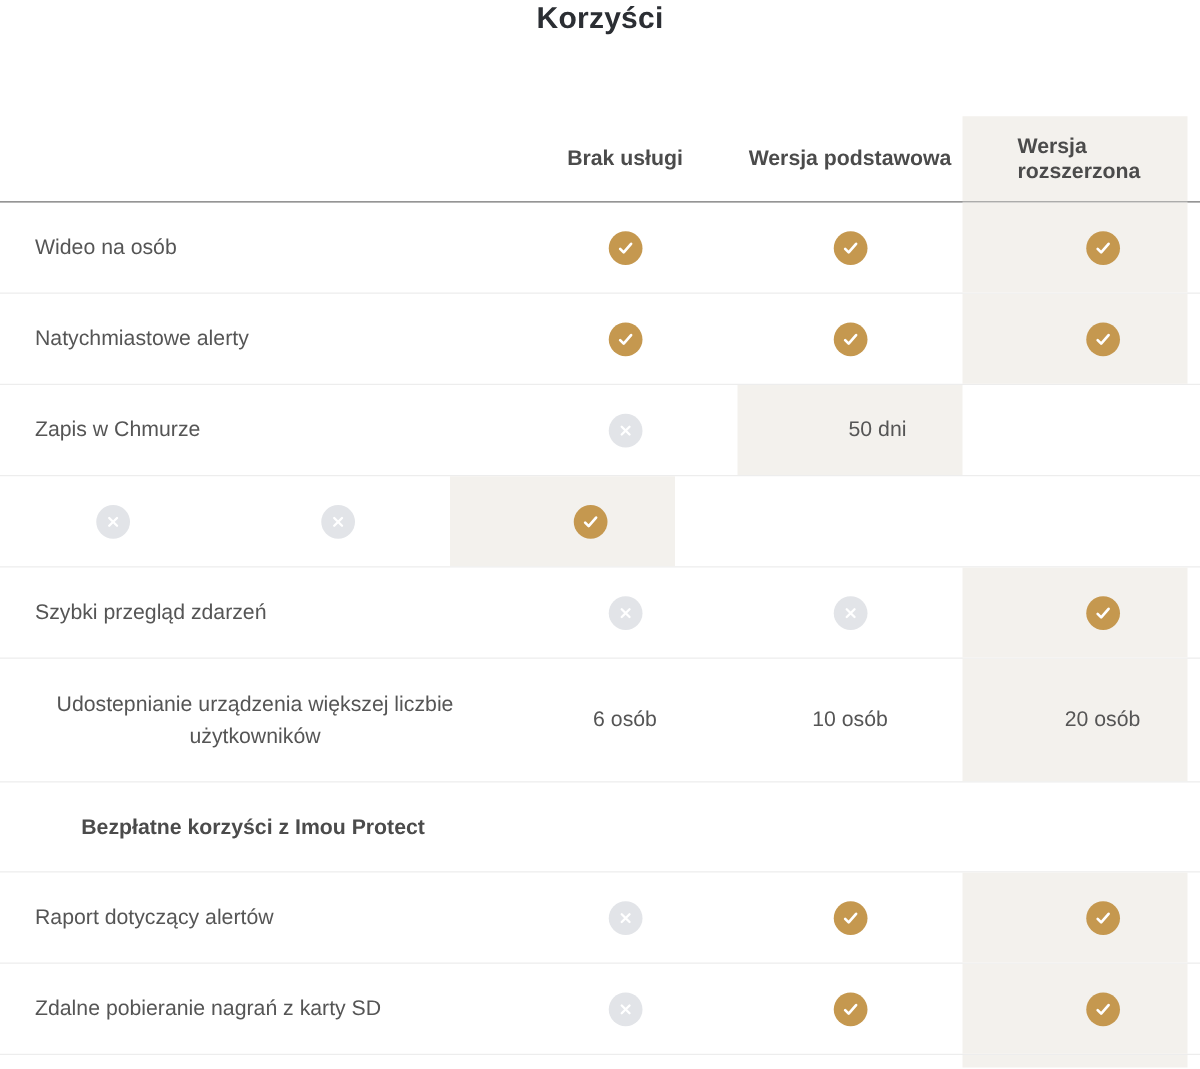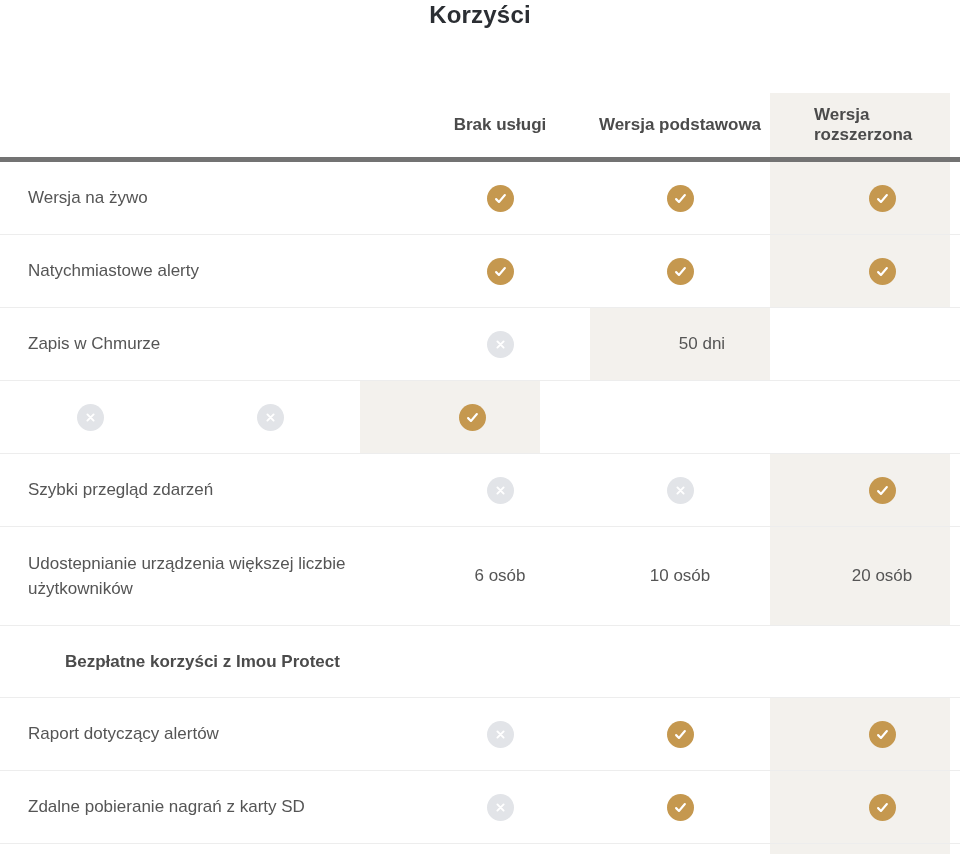--- a/index.html
+++ b/index.html
@@ -46,28 +46,28 @@
   .cell-val {
     width: 180px;
     display: flex;
     align-items: center;
     justify-content: center;
     font-size: 17px;
     color: #555555;
   }
   .cell-spacer { width: 10px; }
   .hl { background: #f3f1ed; padding-left: 44px; }
-  .row-header { height: 69px; border-bottom: 5px solid #737373; }
+  .row-header { height: 69px; border-bottom: 1px solid #737373; }
   .row-header .cell-val {
     font-weight: 700;
     color: #4b4b4b;
     font-size: 17px;
   }
   .row-std { height: 73px; }
-  .row-tall { height: 99px; }
+  .row-tall { height: 99px; text-align: center; }
   .row-section { height: 72px; }
   .row-section .cell-label {
     width: 100%;
     font-weight: 700;
     color: #4b4b4b;
     margin-left: 37px;
   }
   .row-partial { height: 10px; border-bottom: none; }
   .icon-circle {
     width: 27px;
@@ -95,21 +95,21 @@
         <div class="cell-val">
           <span>Wersja podstawowa</span>
         </div>
         <div class="cell-val hl">
           <span>Wersja rozszerzona</span>
         </div>
         <div class="cell-spacer"></div>
       </div>
       <div class="trow row-std">
         <div class="cell-label">
-          <span>Wersja na żywo</span>
+          <span>Wideo na osób</span>
         </div>
         <div class="cell-val">
           <span class="icon-circle" style="background: rgb(197, 152, 79);">
             <svg width="15" height="15" viewBox="0 0 24 24">
               <path d="M5 13l4.5 4.5L19 6.5" stroke="#ffffff" stroke-width="3.4" fill="none" stroke-linecap="round" stroke-linejoin="round"></path>
             </svg>
           </span>
         </div>
         <div class="cell-val">
           <span class="icon-circle" style="background: rgb(197, 152, 79);">

